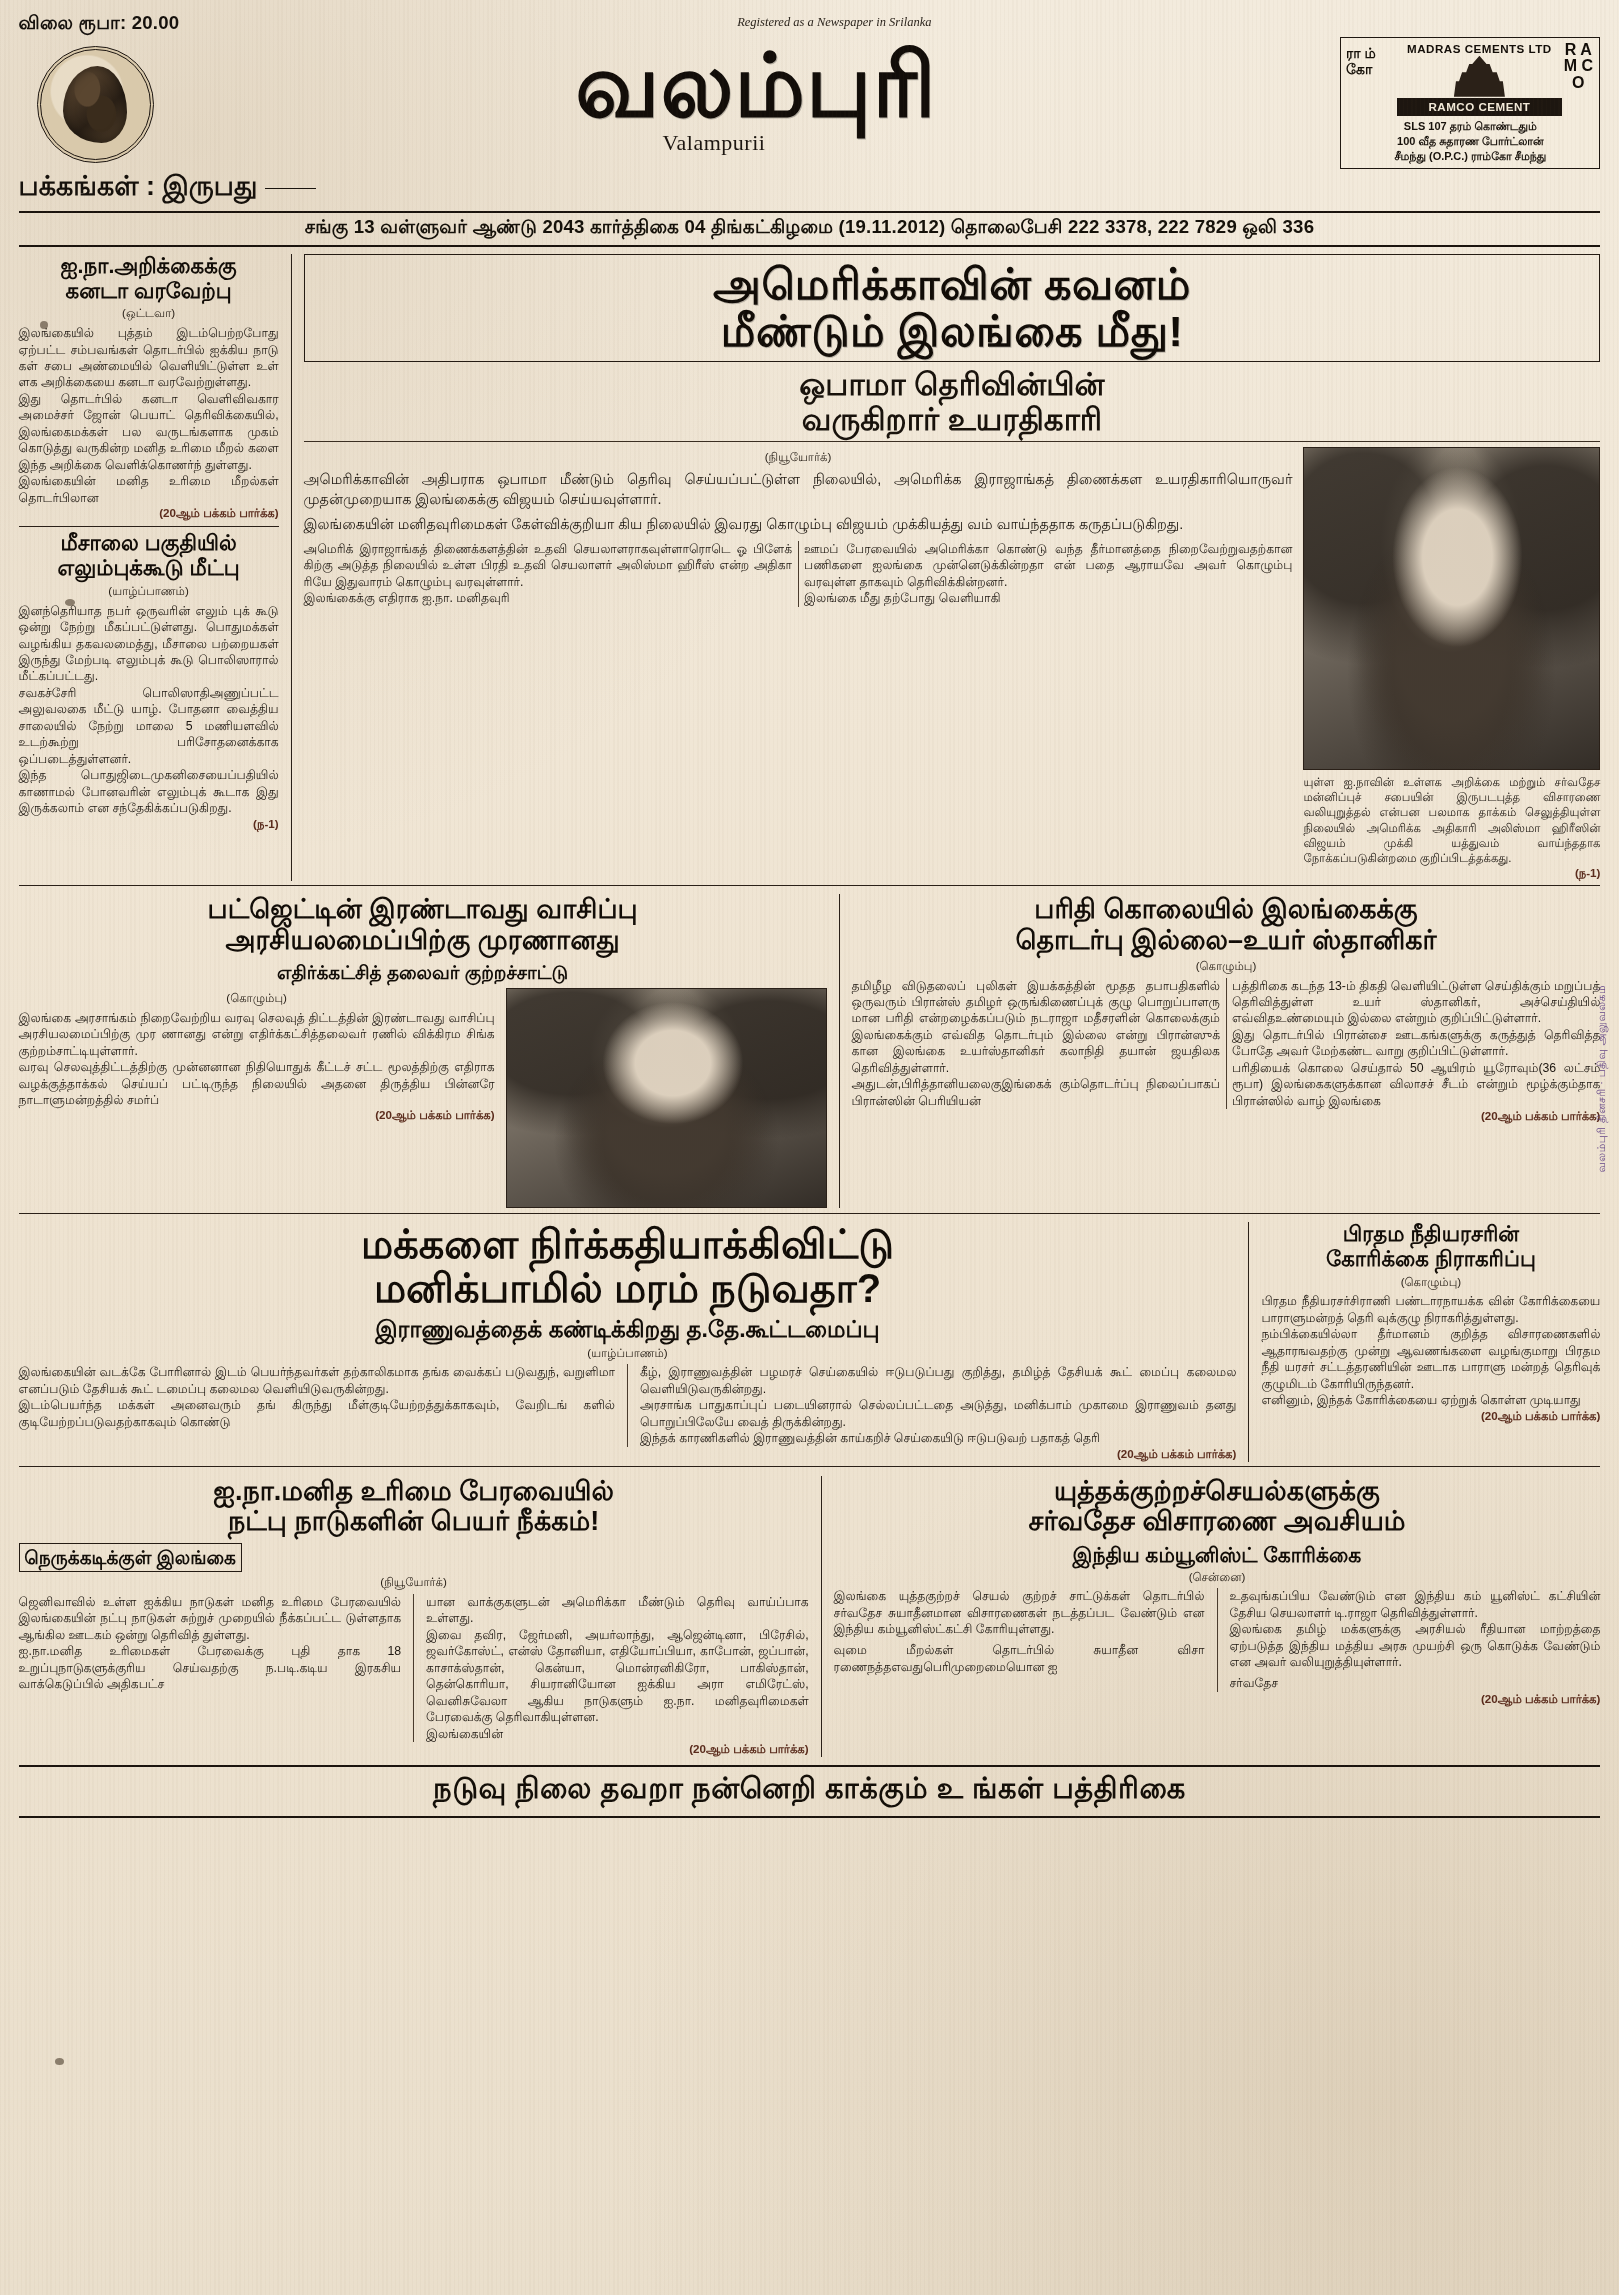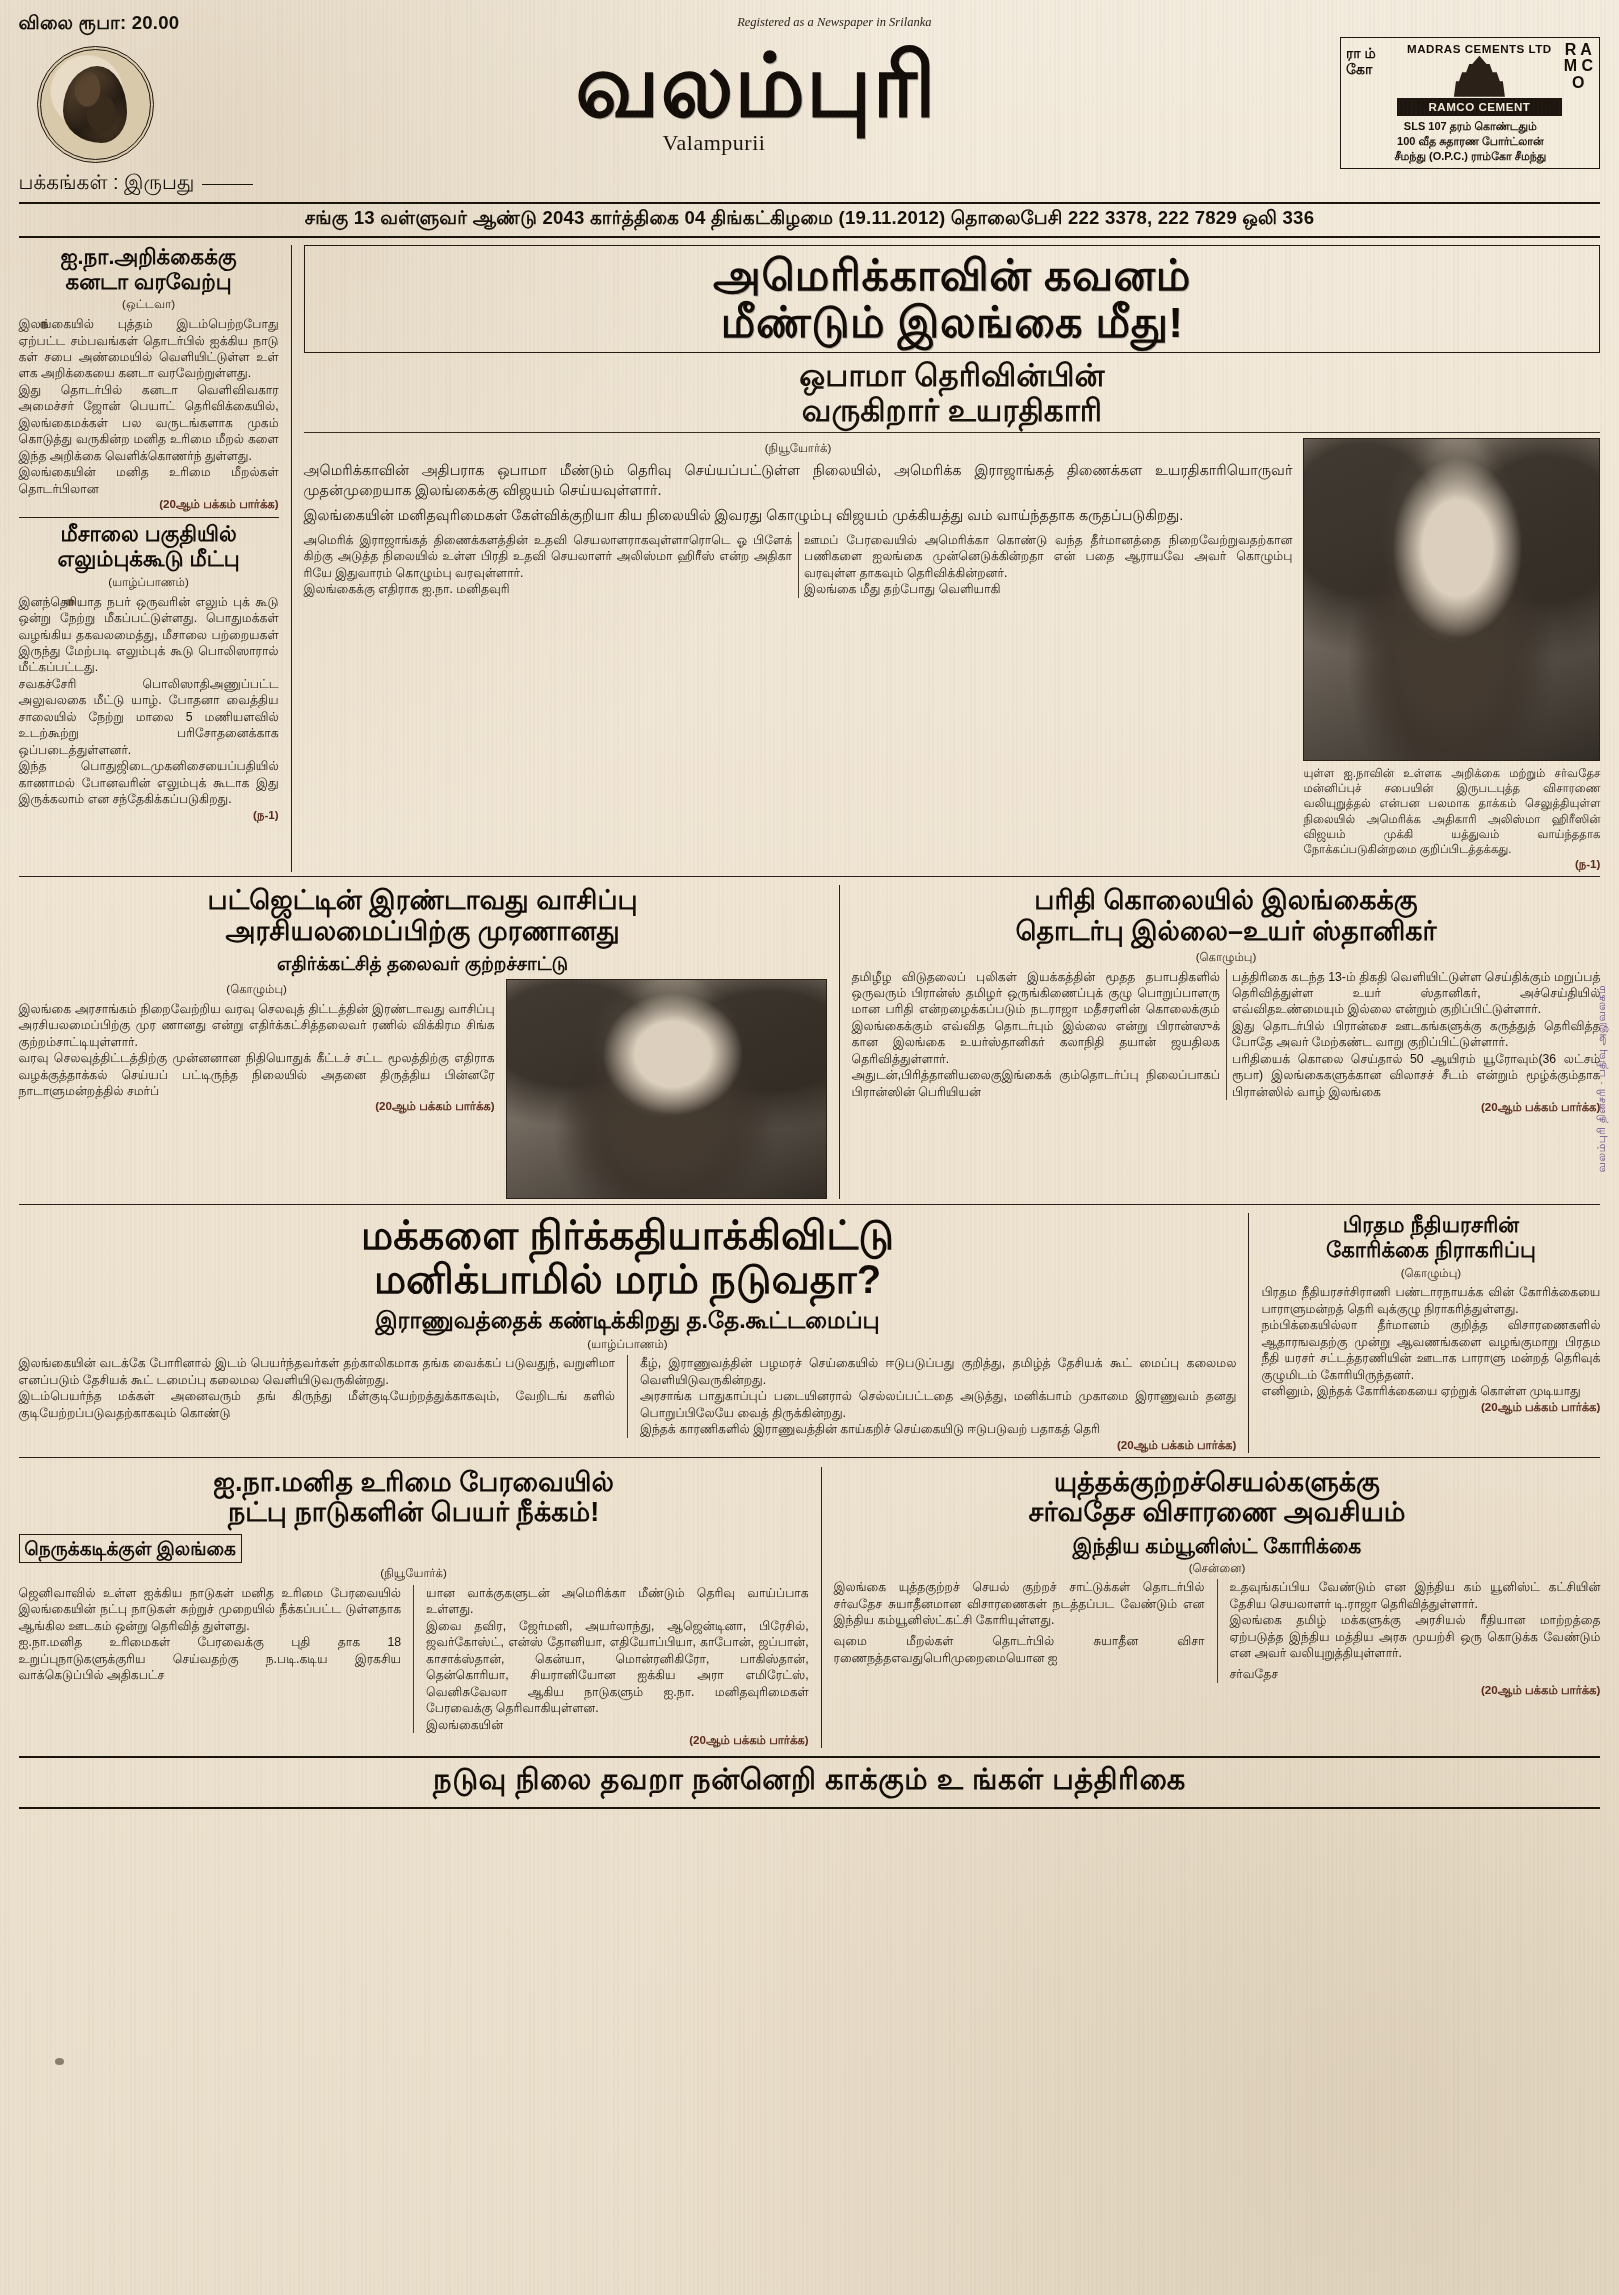--- a/index.html
+++ b/index.html
@@ -73,21 +73,21 @@
     color:#120d09;
     text-shadow:0.9px 0.9px 0 rgba(0,0,0,.25);
     margin-top:4.6px;
   }
   .pages-row{
     display:flex; align-items:center; justify-content:space-between;
     margin-top:2.8px;
   }
   .pages-label{
     font-family:"Liberation Sans", sans-serif;
-    font-weight:normal; font-size:20px; color:#16110c;
+    font-weight:bold; font-size:27px; color:#16110c;
     white-space:nowrap;
     position:relative;
   }
   .pages-label:after{
     content:""; position:absolute; left:calc(100% + 7.4px); top:50%;
     width:51px; height:0; border-top:1.9px double #1a140e;
   }
   .latin-title{
     font-family:"Liberation Serif", serif;
     font-size:22px; color:#1b1510; letter-spacing:0.5px;

